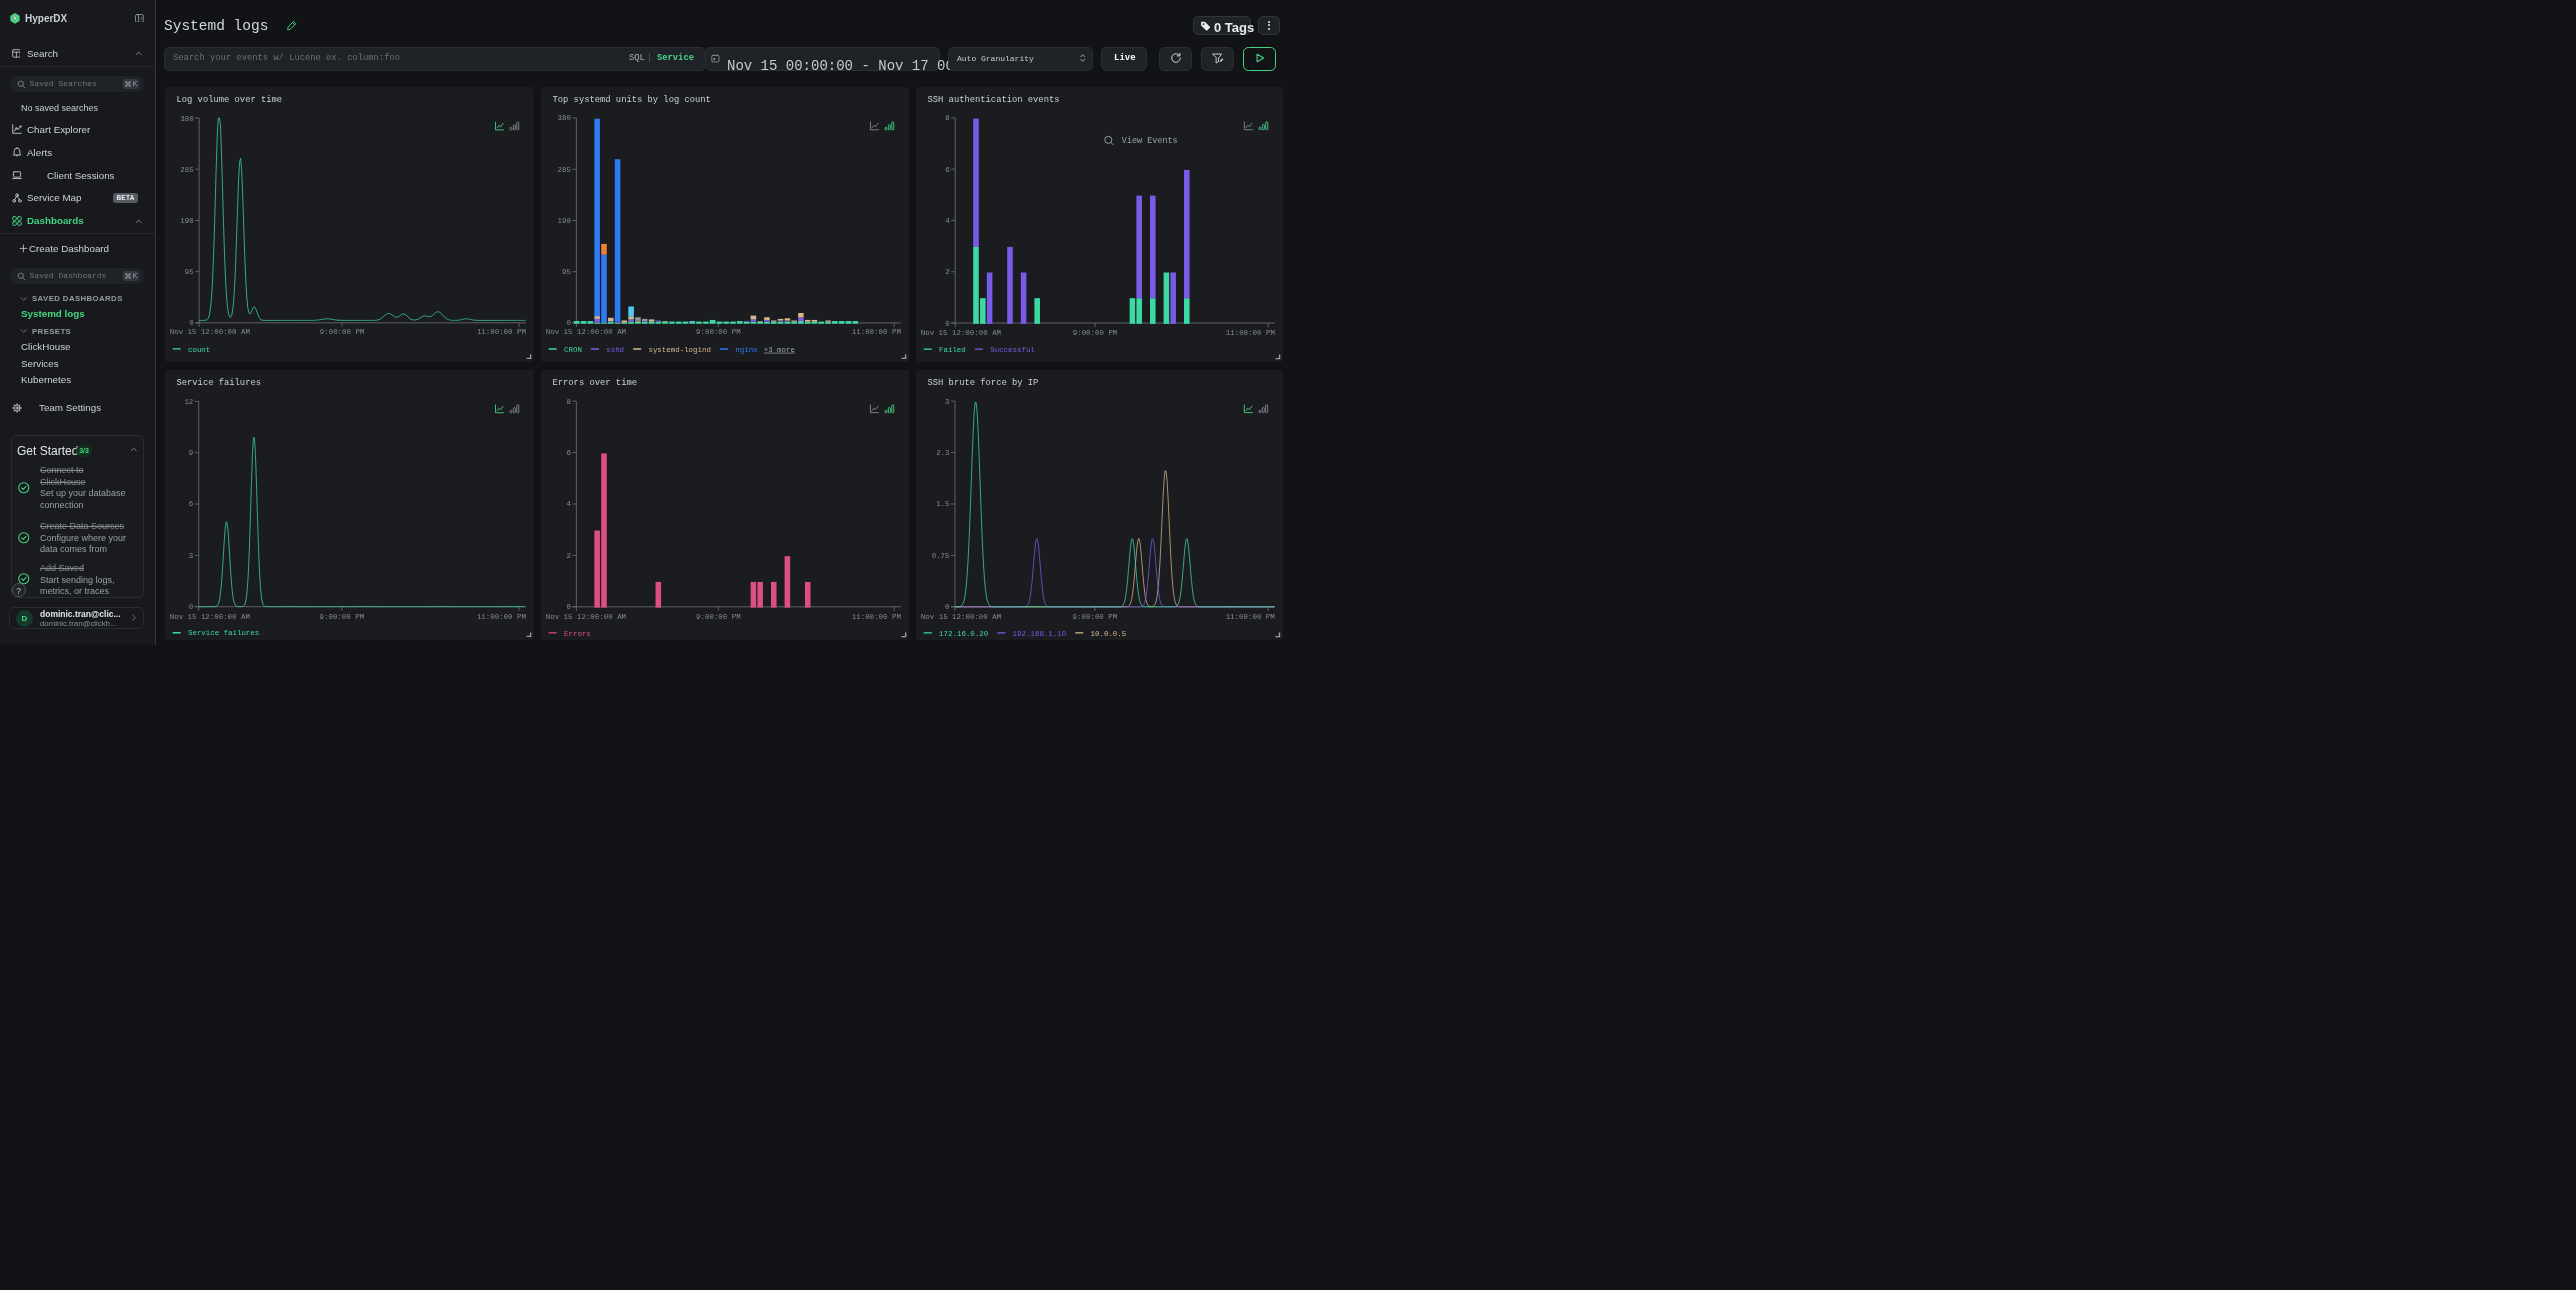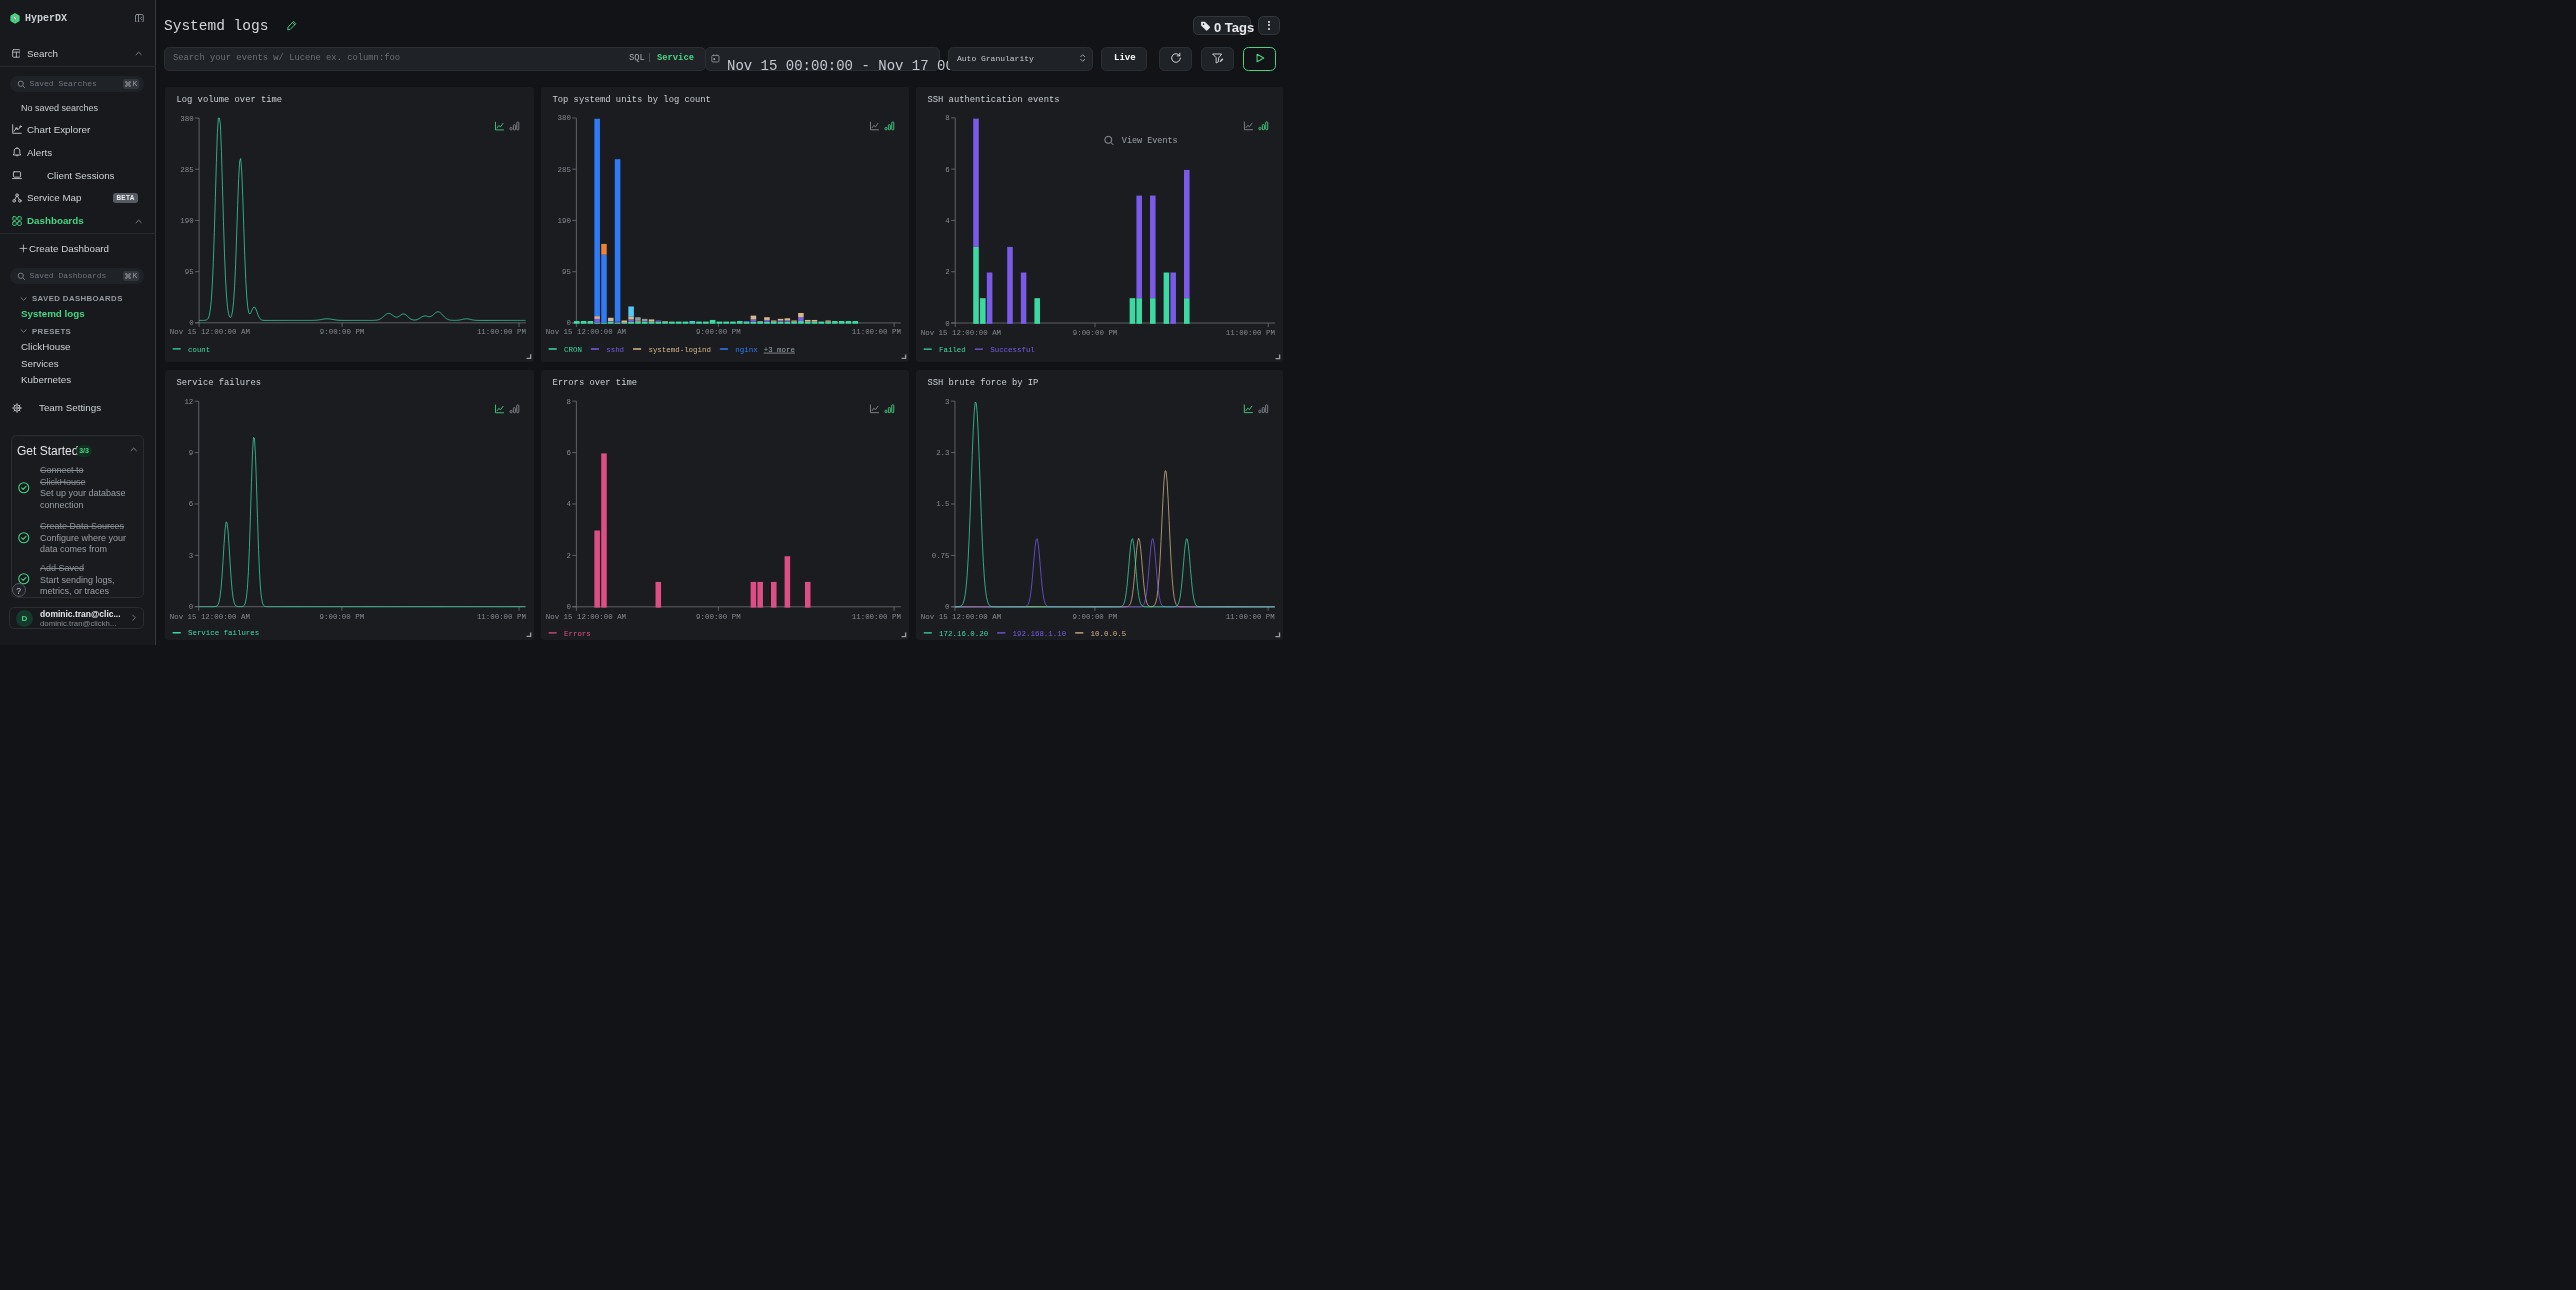--- a/index.html
+++ b/index.html
@@ -12,21 +12,21 @@
 .btn { position:absolute; background:#1F2227; border:0.7px solid #33373D; border-radius:5.4px; }
 .inp { position:absolute; background:#1F2227; border:0.7px solid #2B2E34; border-radius:5.4px; }
 </style></head><body>
 <div id="app">
 <div style="position:absolute;left:0;top:0;width:156px;height:645px;background:#17191C;border-right:0.7px solid #34373D"></div>
     <svg style="position:absolute;left:10px;top:13px" width="10" height="10.8" viewBox="0 0 15 16">
 <path d="M7.5,0 L14.4,4 V12 L7.5,16 L0.6,12 V4 Z" fill="#46D583"></path>
 <path d="M8.6,2.6 L4.6,8.6 H7.0 L6.3,13 L10.4,7 H7.9 Z" fill="#10241a"></path>
 <path d="M8.4,3.0 L4.9,8.3 H7.2 L6.6,12.4 L10.1,7.2 H7.7 Z" fill="#fff"></path>
     </svg>
-    <div class="t " style="left:25px;top:13px;font-family:Liberation Mono, monospace;font-weight:bold;font-size:10px;color:#CDD1D6">HyperDX</div>
+    <div class="t " style="left:25px;top:13px;font-family:Liberation Sans, sans-serif;font-weight:bold;font-size:10px;color:#CDD1D6">HyperDX</div>
     <svg style="position:absolute;left:135px;top:13.5px" width="8.8" height="8.8" viewBox="0 0 14 14" fill="none" stroke="#9BA1A8" stroke-width="1.3" stroke-linecap="round" stroke-linejoin="round">
       <rect x="0.8" y="0.8" width="12.4" height="12.4" rx="2.2"></rect>
       <line x1="5.6" y1="0.8" x2="5.6" y2="13.2"></line>
       <path d="M10.6,5.2 L8.8,7 L10.6,8.8"></path>
     </svg>
     <svg style="position:absolute;left:11.5px;top:49px" width="8.8" height="8.8" viewBox="0 0 14 14" fill="none" stroke="#C3C7CD" stroke-width="1.3" stroke-linecap="round" stroke-linejoin="round">
       <rect x="1" y="1" width="12" height="12" rx="1.5"></rect>
       <line x1="1" y1="5" x2="13" y2="5"></line>
       <line x1="7" y1="5" x2="7" y2="13"></line>
     </svg>

